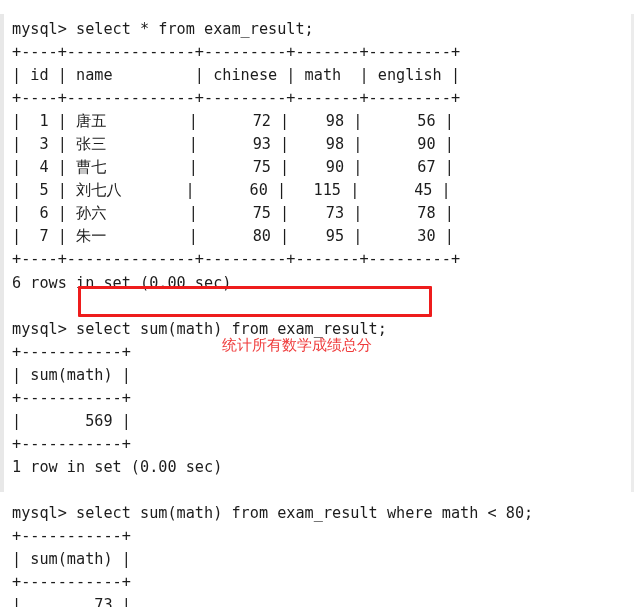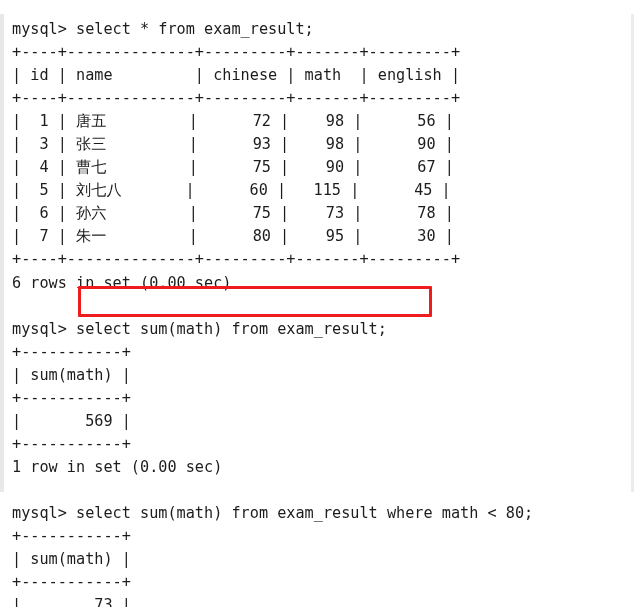--- a/index.html
+++ b/index.html
@@ -94,16 +94,17 @@
 mysql&gt; select sum(math) from exam_result where math &lt; 80;
 +-----------+
 | sum(math) |
 +-----------+
 |        73 |
 +-----------+
 1 row in set (0.00 sec)</pre>
 
   <div class="red-box" style="left:74px; top:272px; width:354px; height:31px;"></div>
 
+  <div class="annotation" style="left:218px; top:322px;">统计所有数学成绩总分</div>
 
 
 
 </div>
 
 </body></html>

